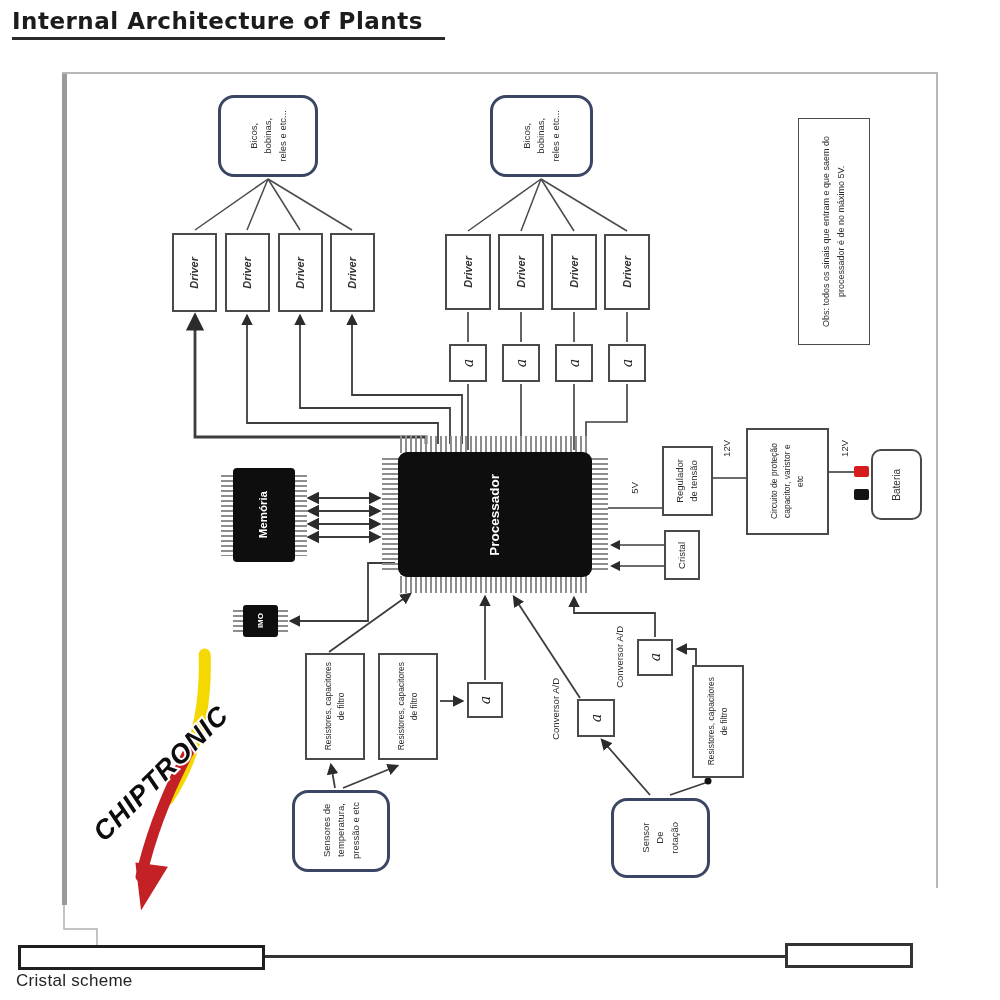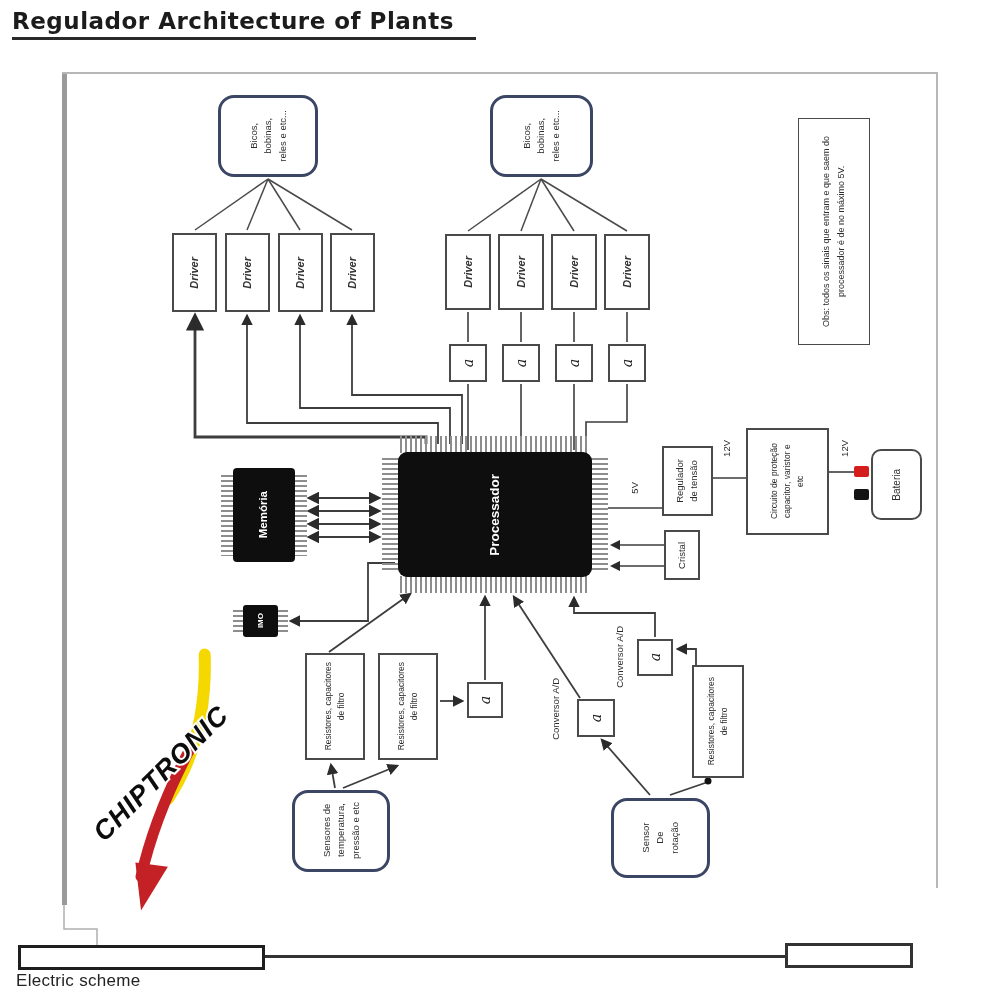--- a/index.html
+++ b/index.html
@@ -35,21 +35,21 @@
   .footer-rect1{position:absolute;left:18px;top:945px;width:247px;height:25px;border:3px solid #1f1f1f;background:#fff;box-sizing:border-box;}
   .footer-line{position:absolute;left:265px;top:955px;width:520px;height:3px;background:#333;}
   .footer-rect2{position:absolute;left:785px;top:943px;width:128px;height:25px;border:3px solid #333;background:#fff;box-sizing:border-box;}
   .footer-label{position:absolute;left:16px;top:971px;font-size:17px;color:#232323;letter-spacing:.3px;}
   svg{position:absolute;left:0;top:0;pointer-events:none;}
   .vlabel{position:absolute;display:flex;align-items:center;justify-content:center;box-sizing:border-box;}
 </style>
 </head>
 <body>
 
-<div class="page-title">Regulador Architecture of Plants</div>
+<div class="page-title">Internal Architecture of Plants</div>
 
 <div class="frame-left"></div>
 <div class="frame-top"></div>
 <div class="frame-right"></div>
 
 <svg width="1000" height="1000" viewBox="0 0 1000 1000">
   <defs>
     <marker id="arr" viewBox="0 0 10 10" refX="8" refY="5" markerWidth="6.5" markerHeight="6.5" orient="auto-start-reverse">
       <path d="M0,0 L10,5 L0,10 z" fill="#2b2b2b"></path>
     </marker>
@@ -325,13 +325,13 @@
   <div class="vtext">
     <span>Sensor</span>
     <span>De</span>
     <span>rotação</span>
   </div>
 </div>
 
 <div class="footer-rect1"></div>
 <div class="footer-line"></div>
 <div class="footer-rect2"></div>
-<div class="footer-label">Electric scheme</div>
+<div class="footer-label">Cristal scheme</div>
 
 </body></html>

